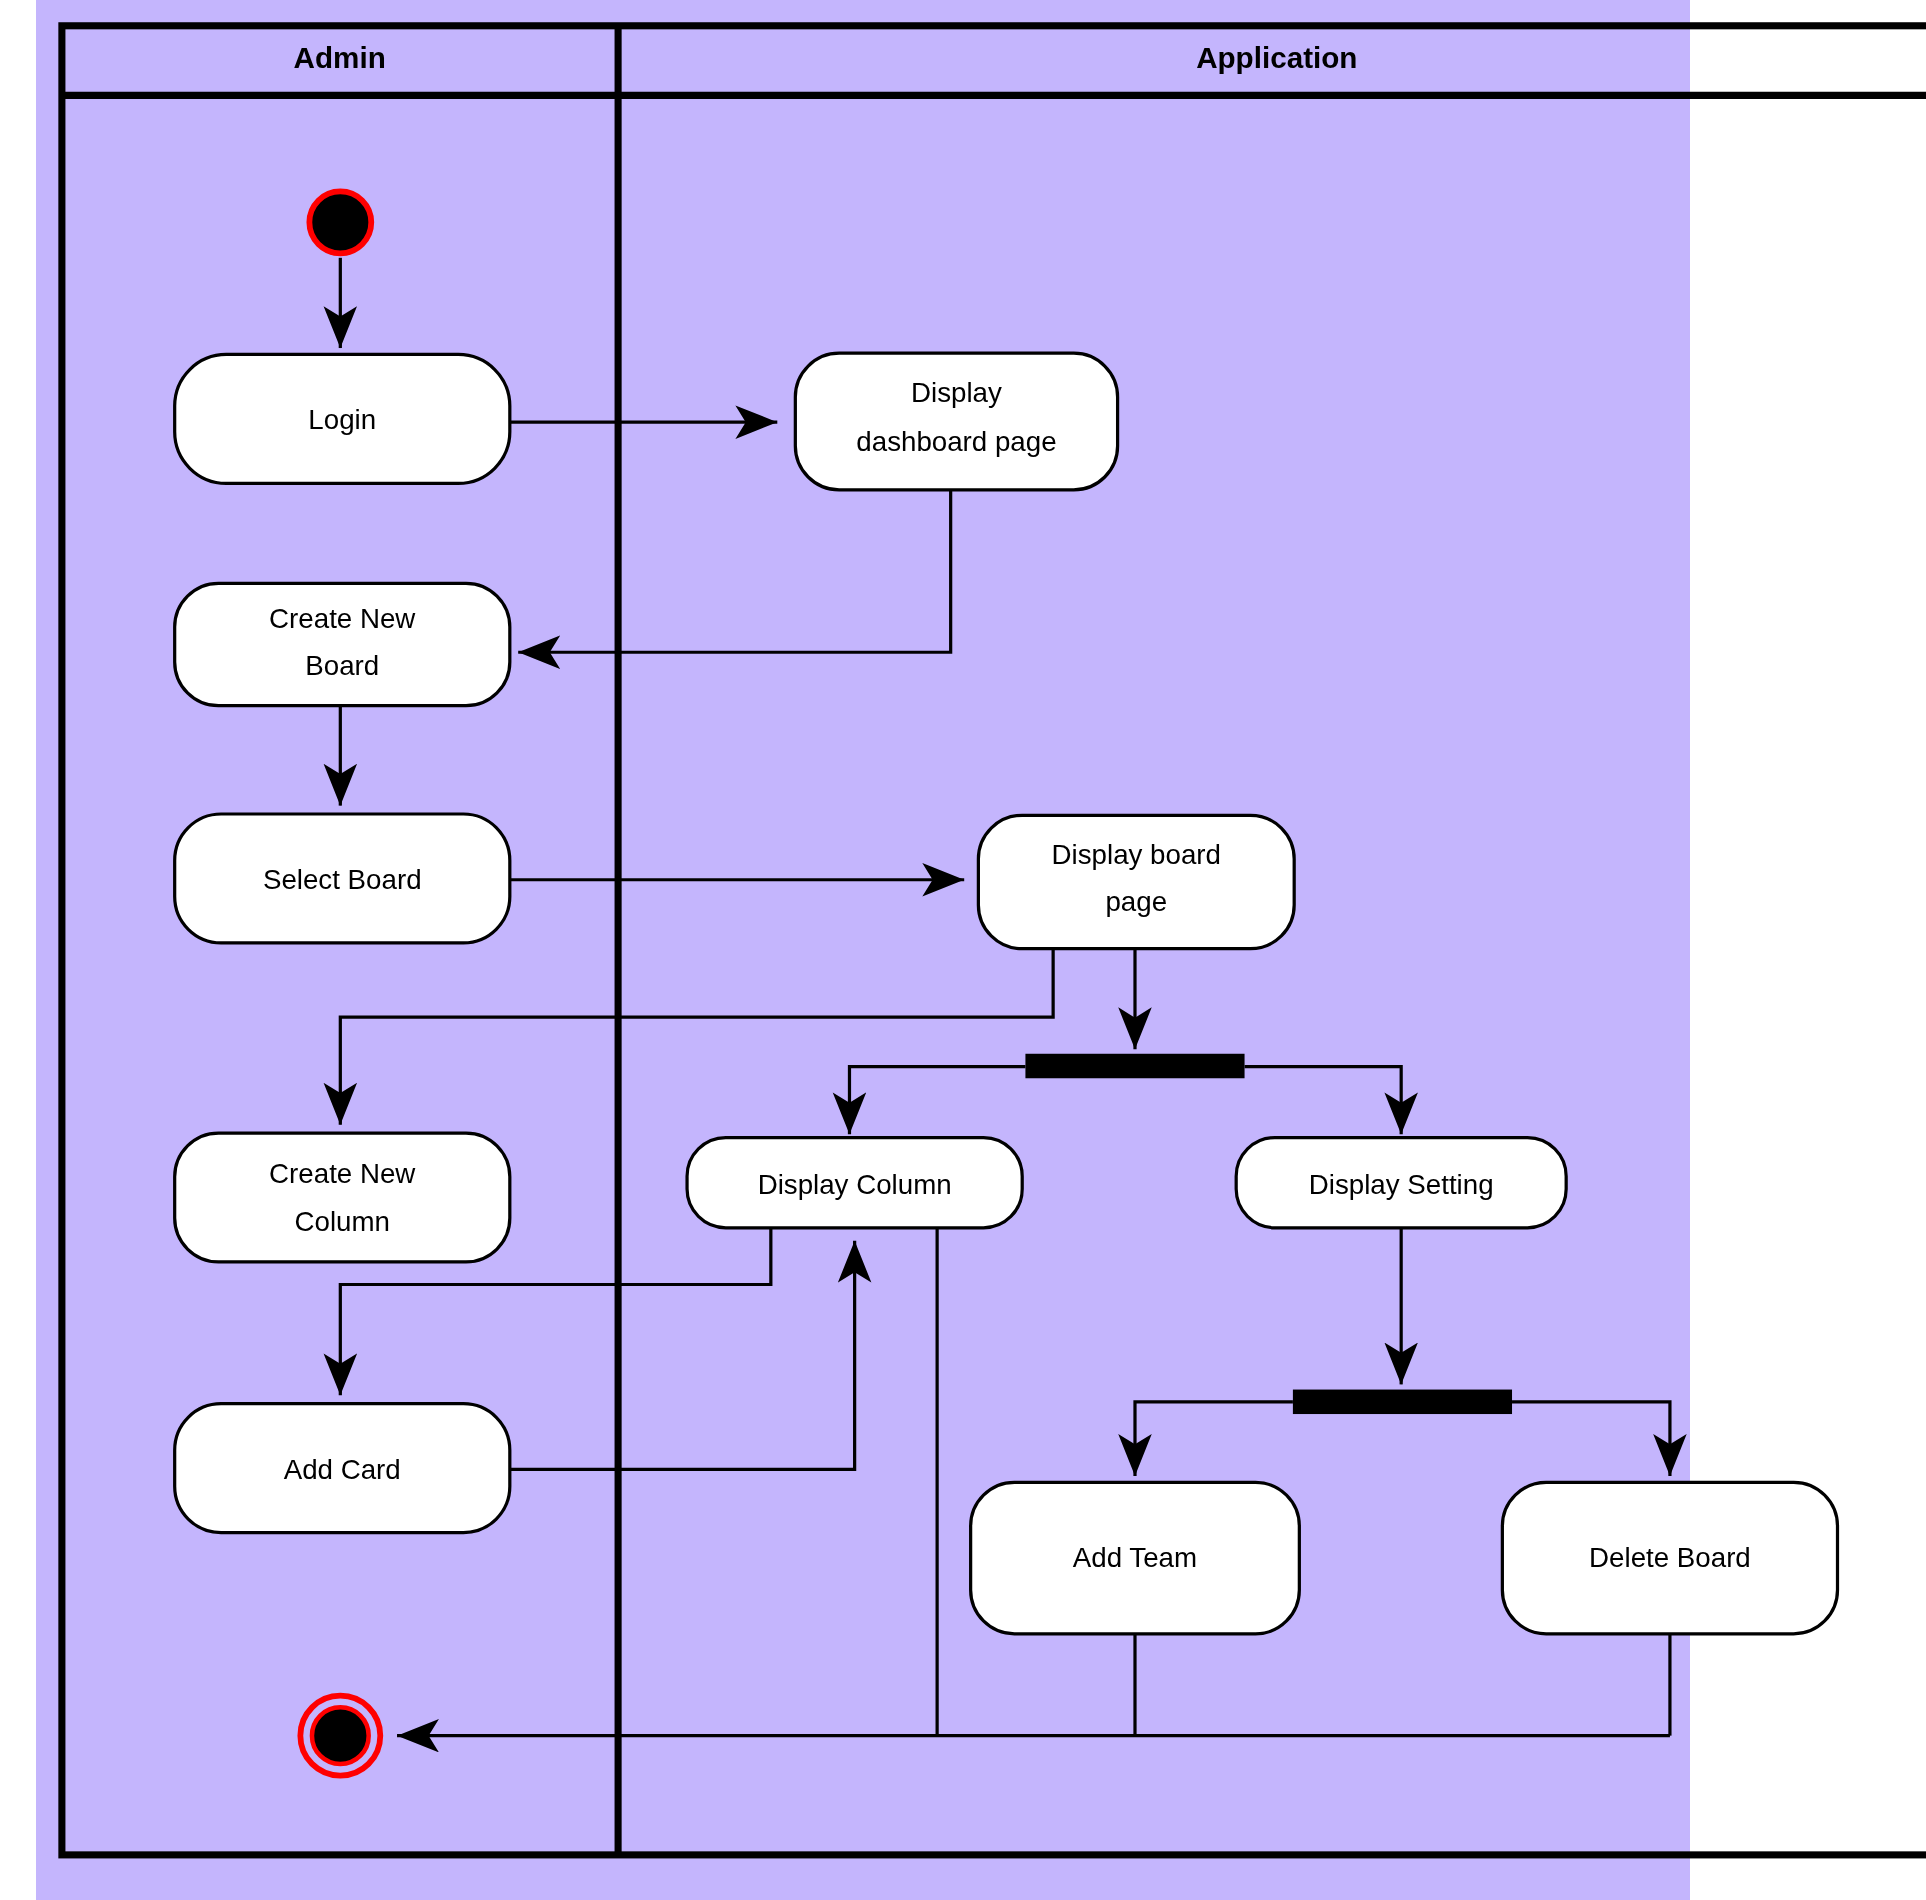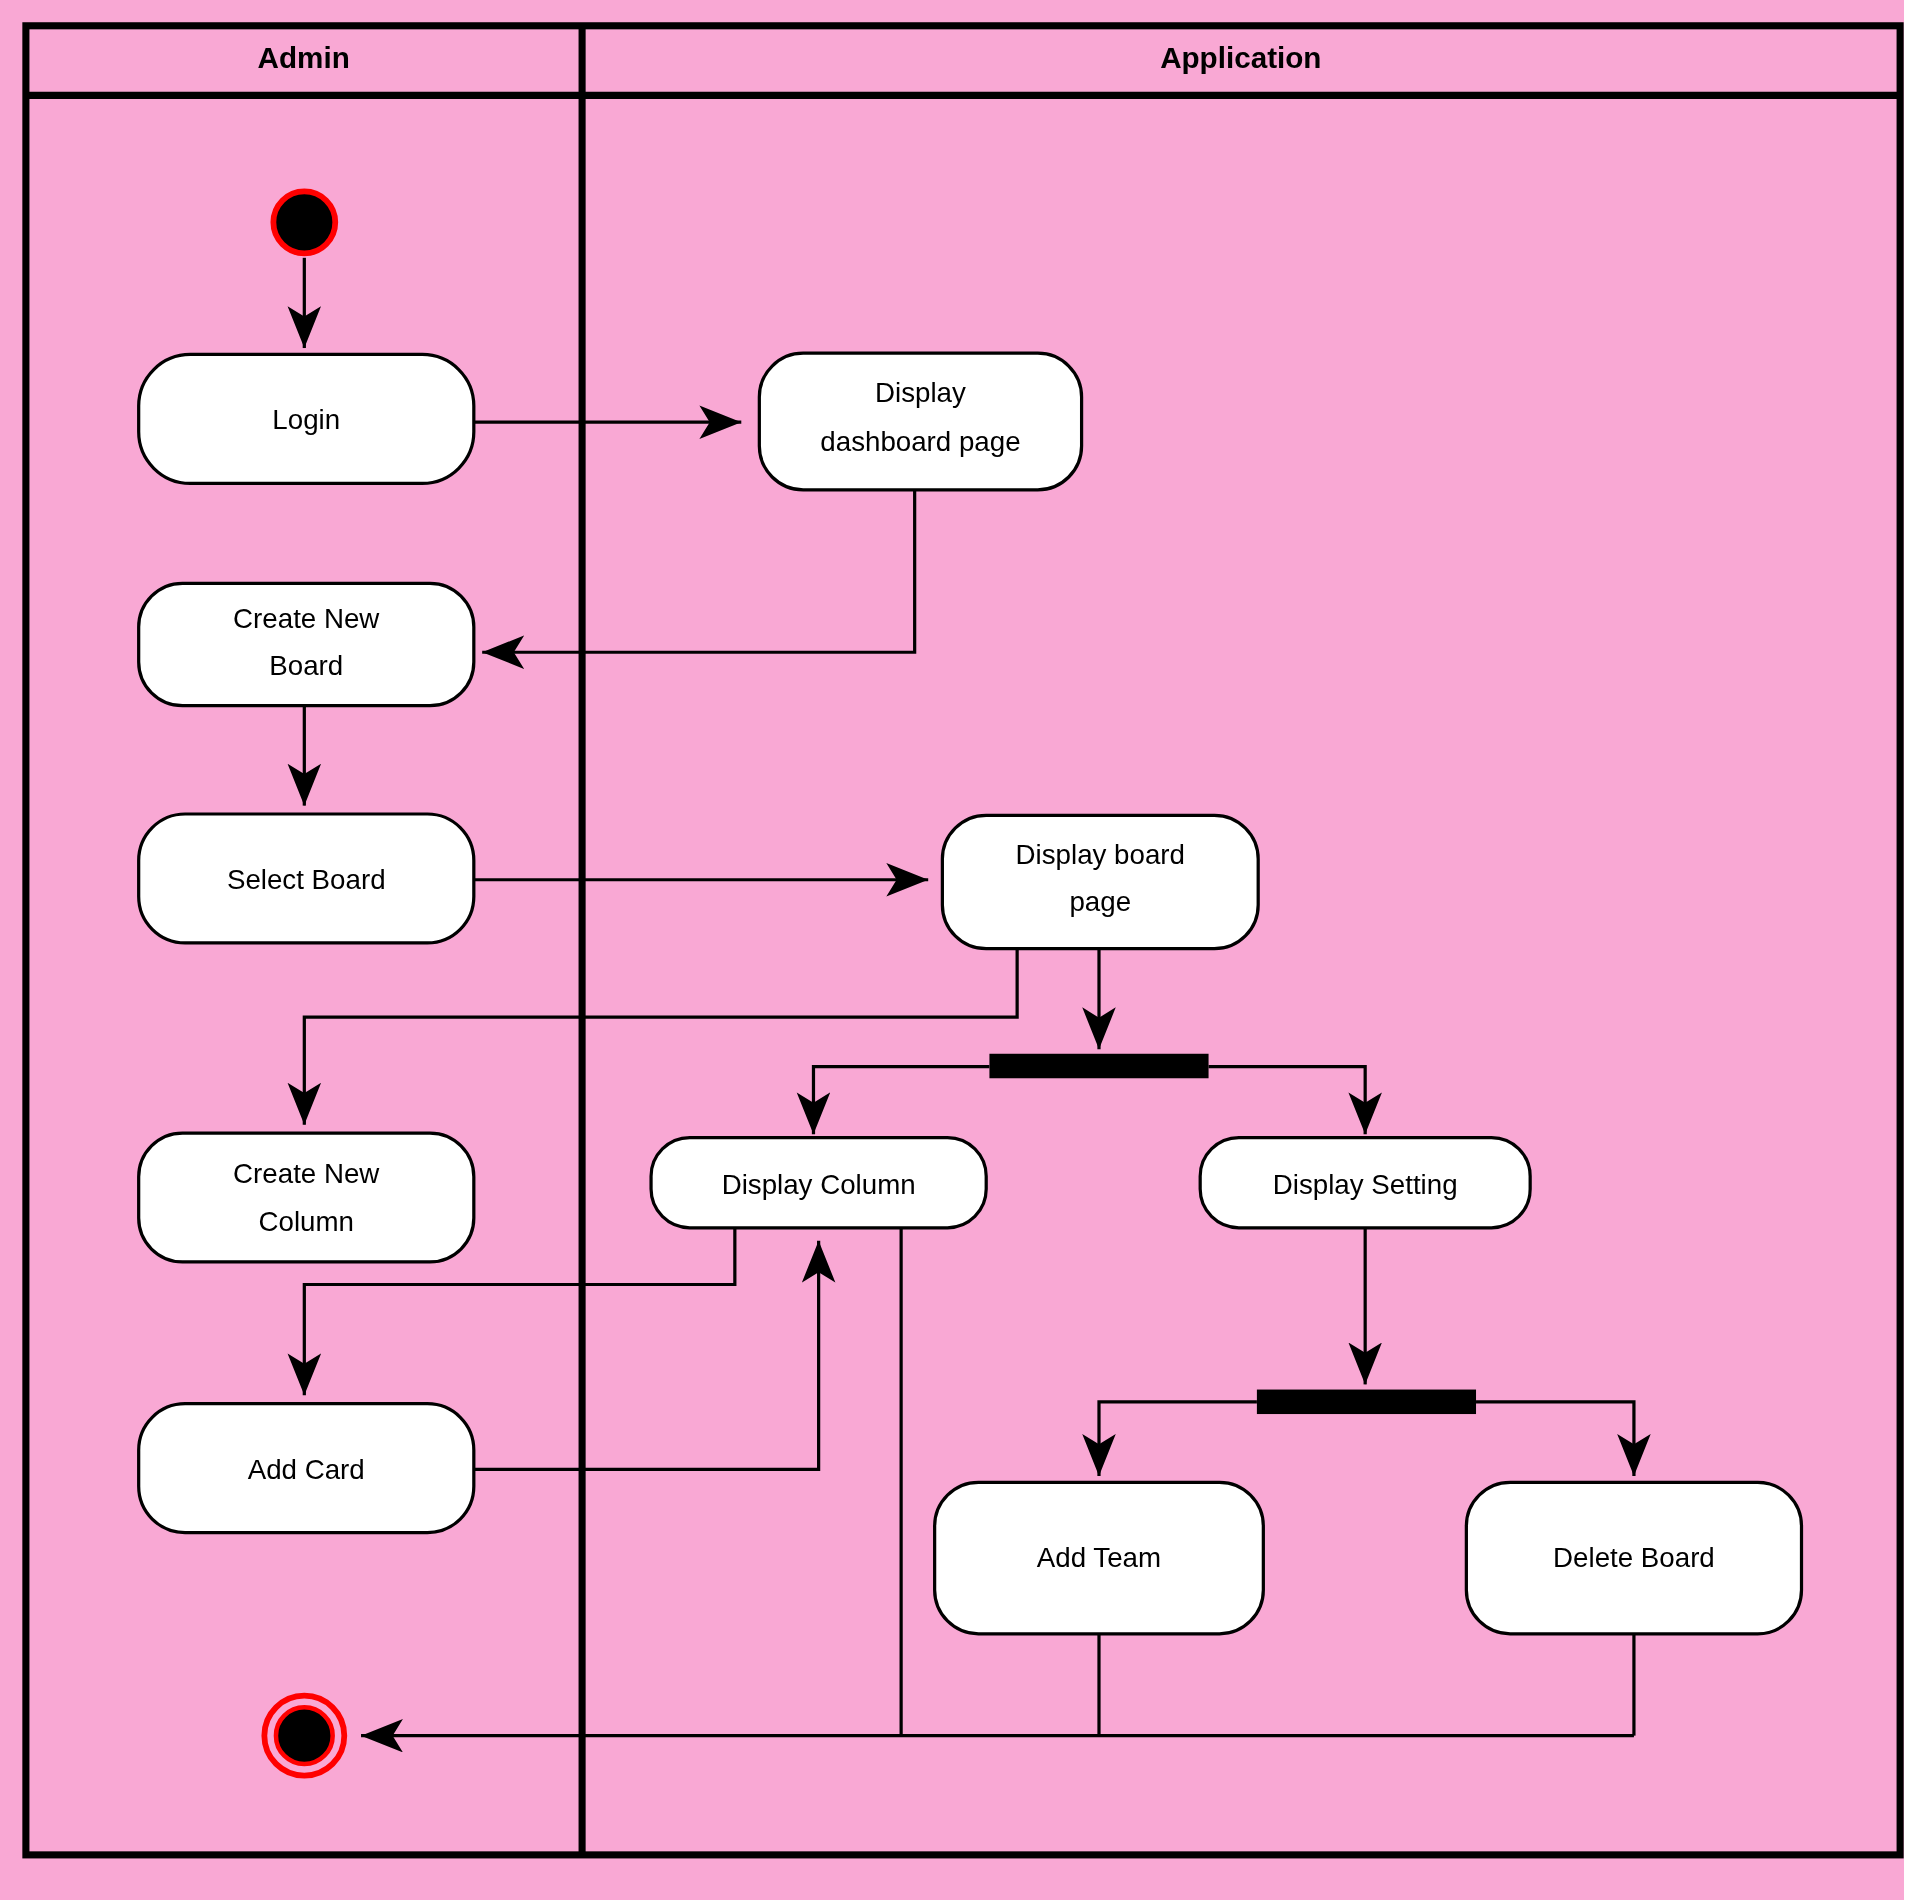--- a/index.html
+++ b/index.html
@@ -1,25 +1,26 @@
 <!DOCTYPE html>
 <html style="font-size:10.3px"><head>
 <meta charset="utf-8">
 <style>
   html, body {
     margin: 0;
     padding: 0;
     background: #ffffff;
   }
   #diagram-root {
-    width: 1904px;
+    width: 1654px;
     height: 1900px;
     position: relative;
-    background: #f9a8d4;
+    background: #c4b5fd;
     font-family: "Liberation Sans", sans-serif;
+    margin-left: 36px;
   }
   svg.diagram-canvas {
     display: block;
     width: 1926px;
     height: 1900px;
   }
   .lane-title {
     font-family: "Liberation Sans", sans-serif;
     font-size: 46px;
     font-weight: bold;

